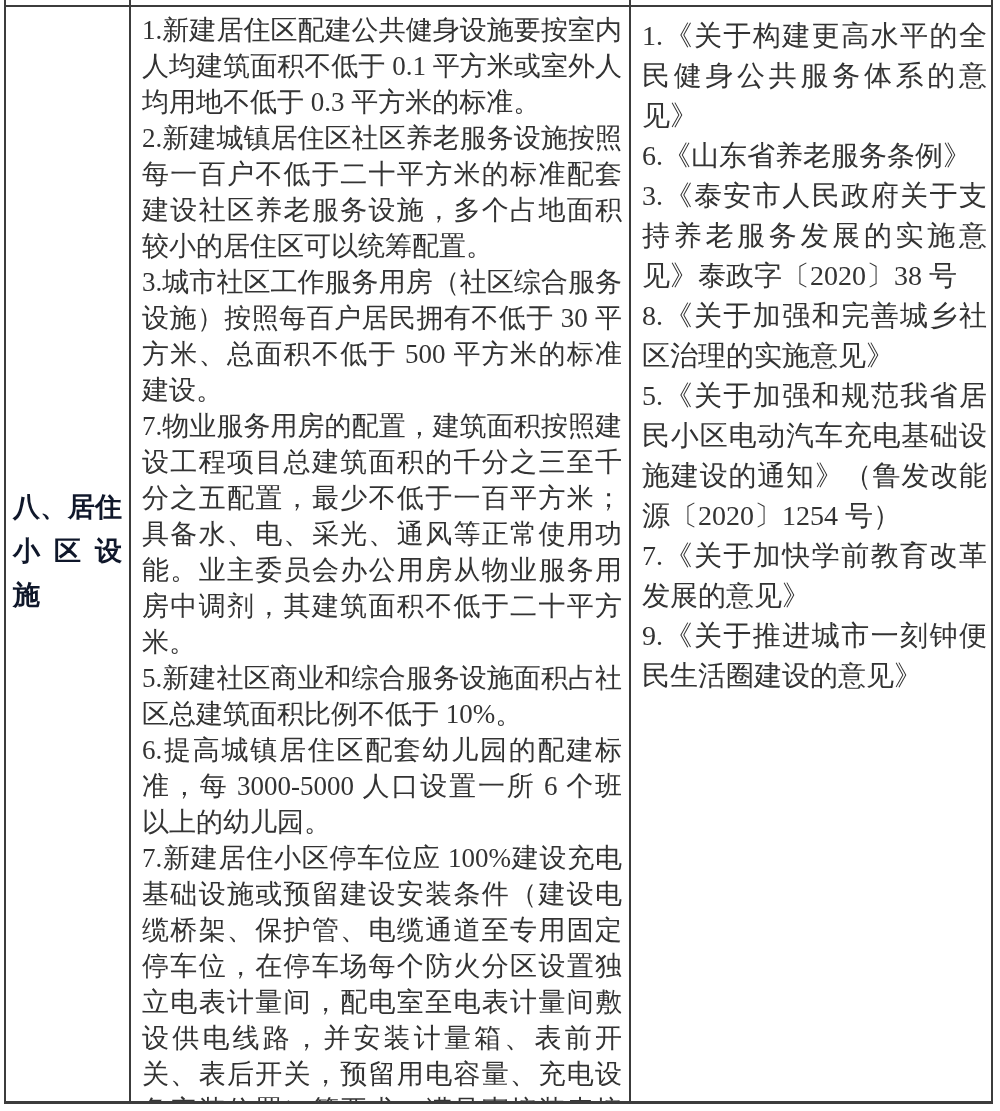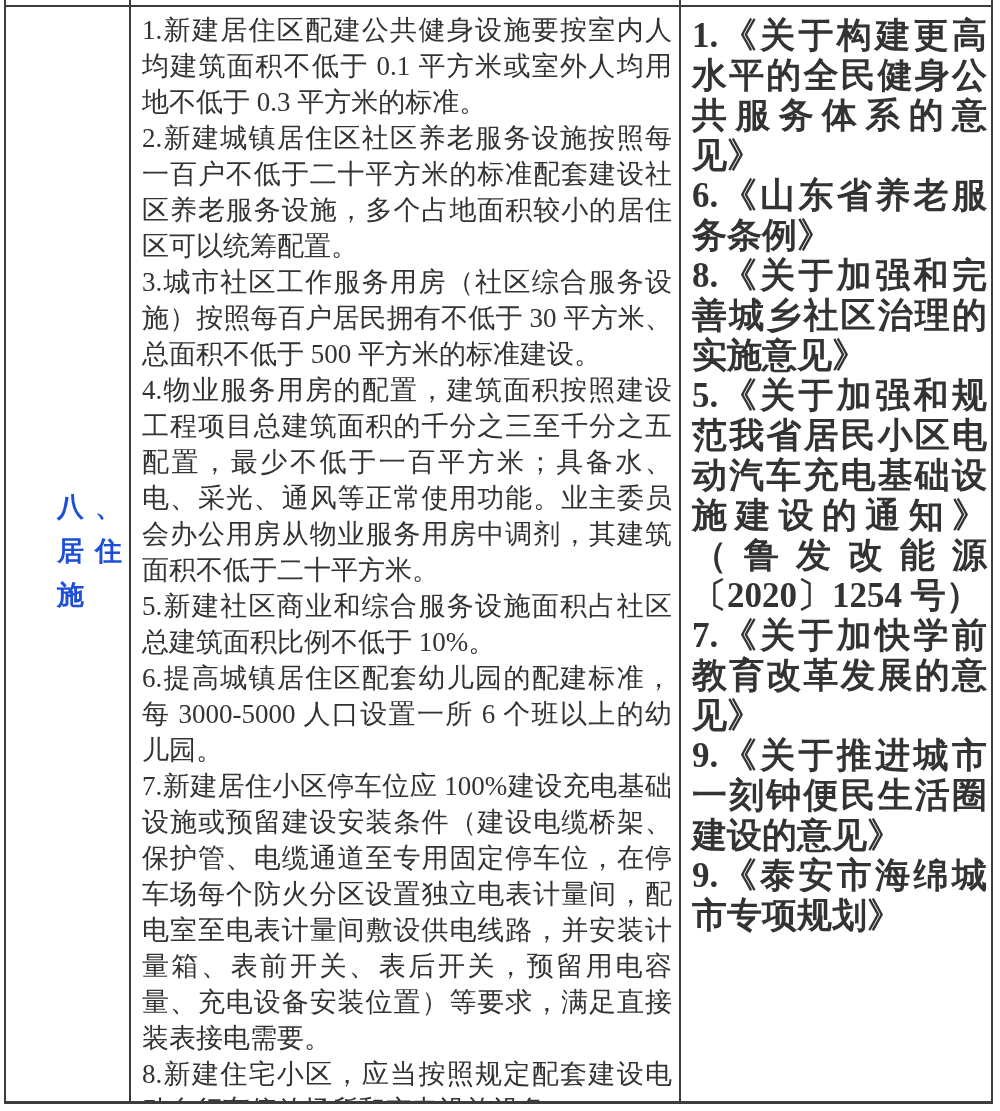--- a/index.html
+++ b/index.html
@@ -43,83 +43,82 @@
     overflow: hidden;
   }
   .cell-header {
     width: 125px;
     border-right: 2px solid #3c3c3c;
     display: flex;
     align-items: center;
     padding: 0 7px;
   }
   .cell-req {
-    width: 550px;
+    width: 500px;
     border-right: 2px solid #3c3c3c;
     padding: 12px 7px 0 11px;
     font-size: 27px;
     line-height: 36px;
   }
   .cell-ref {
     flex: 1;
     padding: 16px 4px 0 11px;
-    font-size: 35px;
+    font-size: 28px;
     line-height: 40px;
-    font-weight: bold;
   }
   .para {
     margin: 0;
     text-align: justify;
     text-justify: inter-character;
     color: #333333;
   }
   .header-block {
     width: 100%;
     font-weight: bold;
     font-size: 27px;
     line-height: 44px;
-    color: #1d4ed8;
-    margin-left: 44px;
+    color: #0f172a;
   }
   .header-line {
     margin: 0;
     text-align: justify;
     text-align-last: justify;
     text-justify: inter-character;
   }
   .header-line:last-child {
     text-align-last: left;
   }
 </style>
 </head>
 <body>
 
 <div class="doc-table">
   <div class="top-rule"></div>
 
   <div class="cell cell-header">
     <div class="header-block">
         <p class="header-line">八、居住</p>
+        <p class="header-line">小区设</p>
         <p class="header-line">施</p>
       </div>
   </div>
 
   <div class="cell cell-req">
       <p class="para">1.新建居住区配建公共健身设施要按室内人均建筑面积不低于 0.1 平方米或室外人均用地不低于 0.3 平方米的标准。</p>
       <p class="para">2.新建城镇居住区社区养老服务设施按照每一百户不低于二十平方米的标准配套建设社区养老服务设施，多个占地面积较小的居住区可以统筹配置。</p>
       <p class="para">3.城市社区工作服务用房（社区综合服务设施）按照每百户居民拥有不低于 30 平方米、总面积不低于 500 平方米的标准建设。</p>
-      <p class="para">4.物业服务用房的配置，建筑面积按照建设工程项目总建筑面积的千分之三至千分之五配置，最少不低于一百平方米；具备水、电、采光、通风等正常使用功能。业主委员会办公用房从物业服务用房中调剂，其建筑面积不低于二十平方米。</p>
+      <p class="para">7.物业服务用房的配置，建筑面积按照建设工程项目总建筑面积的千分之三至千分之五配置，最少不低于一百平方米；具备水、电、采光、通风等正常使用功能。业主委员会办公用房从物业服务用房中调剂，其建筑面积不低于二十平方米。</p>
       <p class="para">5.新建社区商业和综合服务设施面积占社区总建筑面积比例不低于 10%。</p>
       <p class="para">6.提高城镇居住区配套幼儿园的配建标准，每 3000-5000 人口设置一所 6 个班以上的幼儿园。</p>
       <p class="para">7.新建居住小区停车位应 100%建设充电基础设施或预留建设安装条件（建设电缆桥架、保护管、电缆通道至专用固定停车位，在停车场每个防火分区设置独立电表计量间，配电室至电表计量间敷设供电线路，并安装计量箱、表前开关、表后开关，预留用电容量、充电设备安装位置）等要求，满足直接装表接电需要。</p>
       <p class="para">8.新建住宅小区，应当按照规定配套建设电动自行车停放场所和充电设施设备。</p>
     </div>
 
   <div class="cell cell-ref">
       <p class="para">1.《关于构建更高水平的全民健身公共服务体系的意见》</p>
       <p class="para">6.《山东省养老服务条例》</p>
+      <p class="para">3.《泰安市人民政府关于支持养老服务发展的实施意见》泰政字〔2020〕38 号</p>
       <p class="para">8.《关于加强和完善城乡社区治理的实施意见》</p>
       <p class="para">5.《关于加强和规范我省居民小区电动汽车充电基础设施建设的通知》（鲁发改能源〔2020〕1254 号）</p>
       <p class="para">7.《关于加快学前教育改革发展的意见》</p>
       <p class="para">9.《关于推进城市一刻钟便民生活圈建设的意见》</p>
-      <p class="para">9.《泰安市海绵城市专项规划》</p>
     </div>
 </div>
 
 </body></html>

